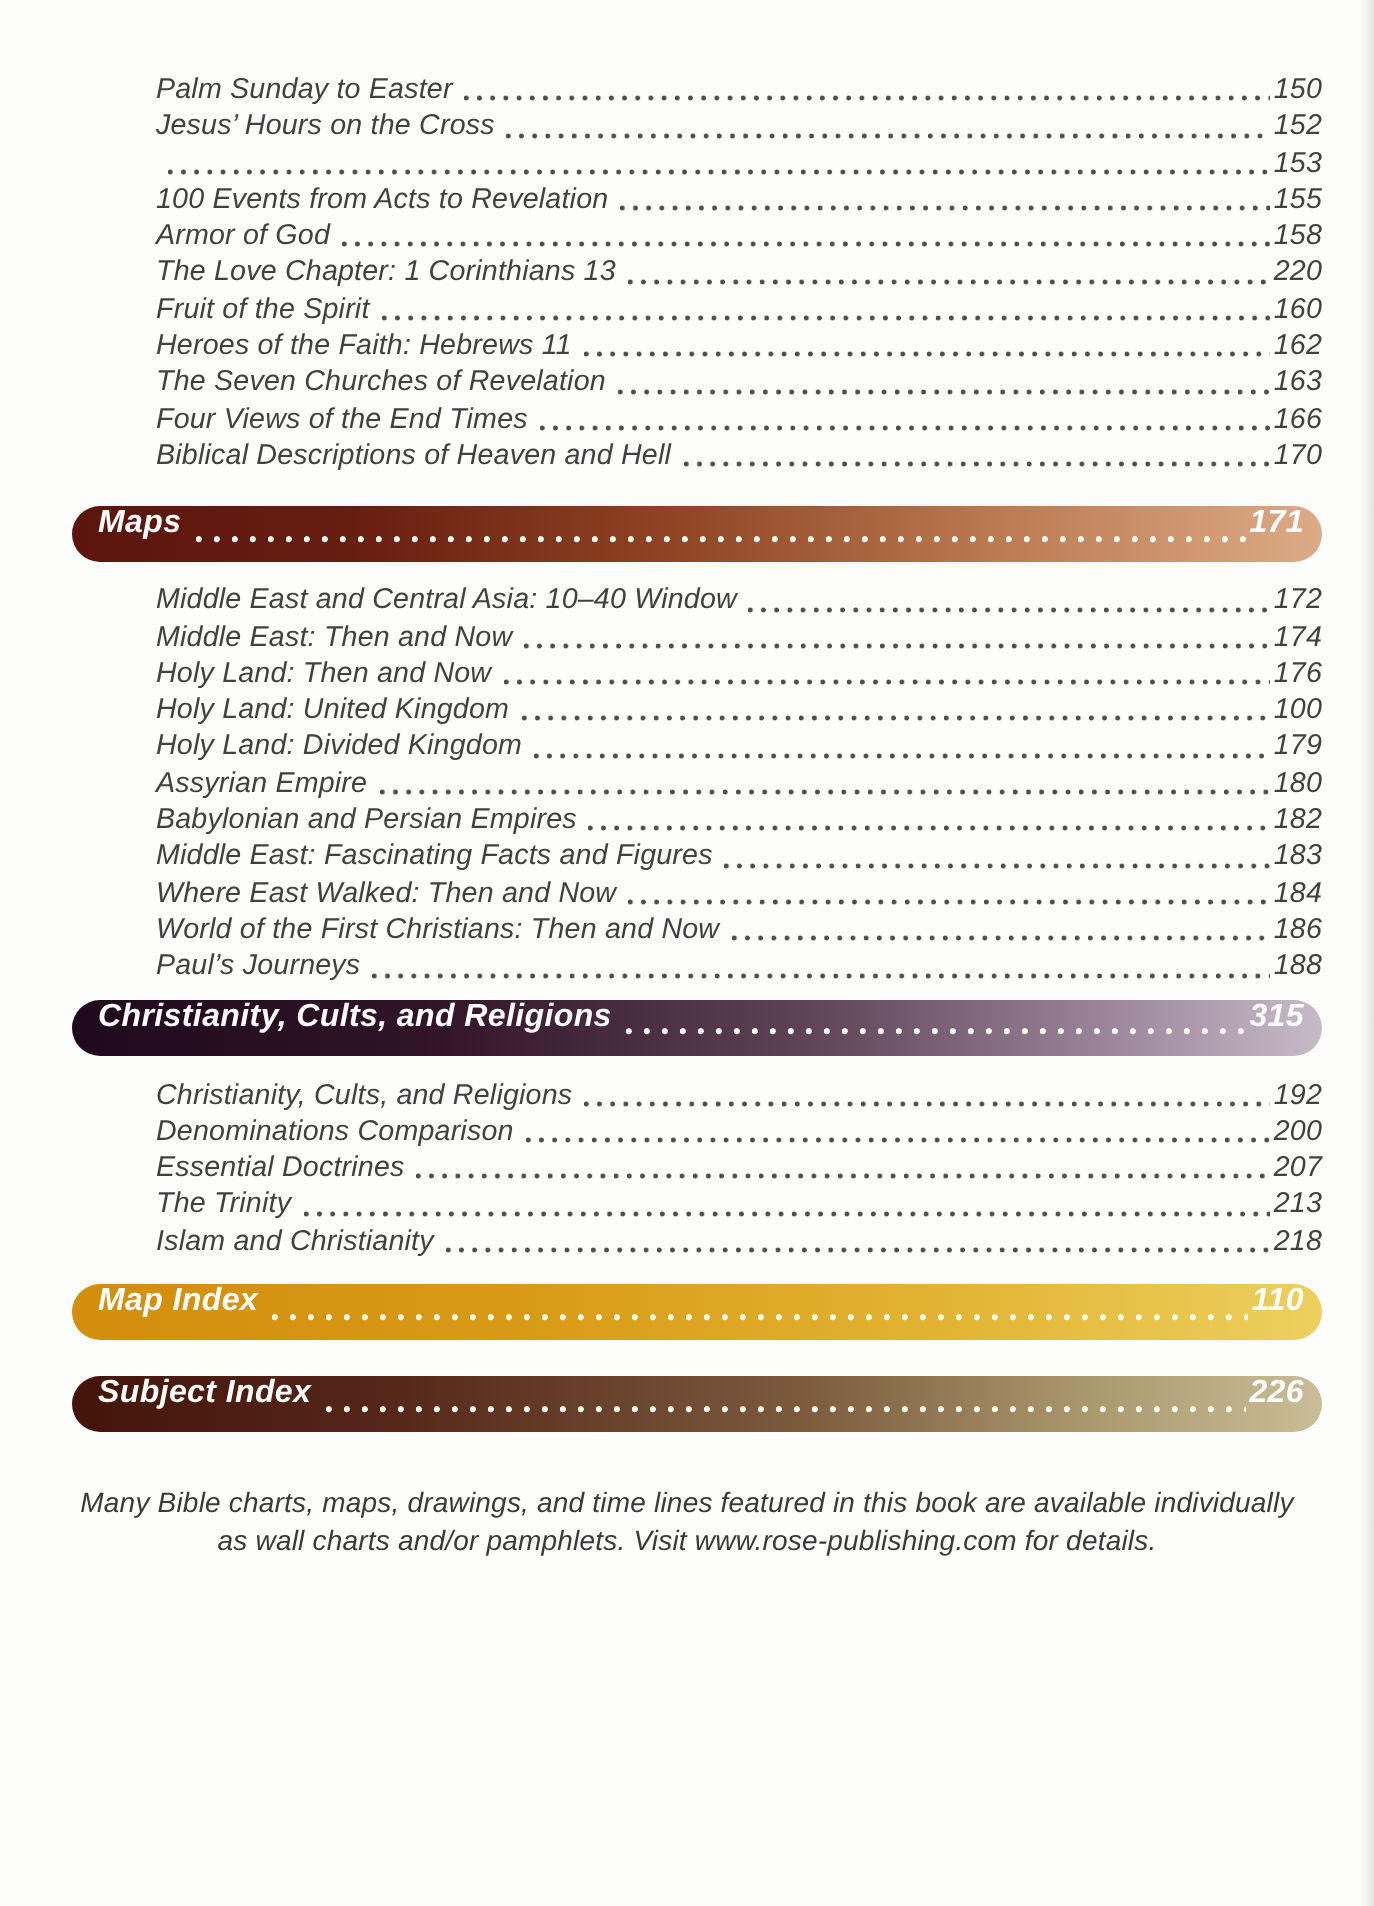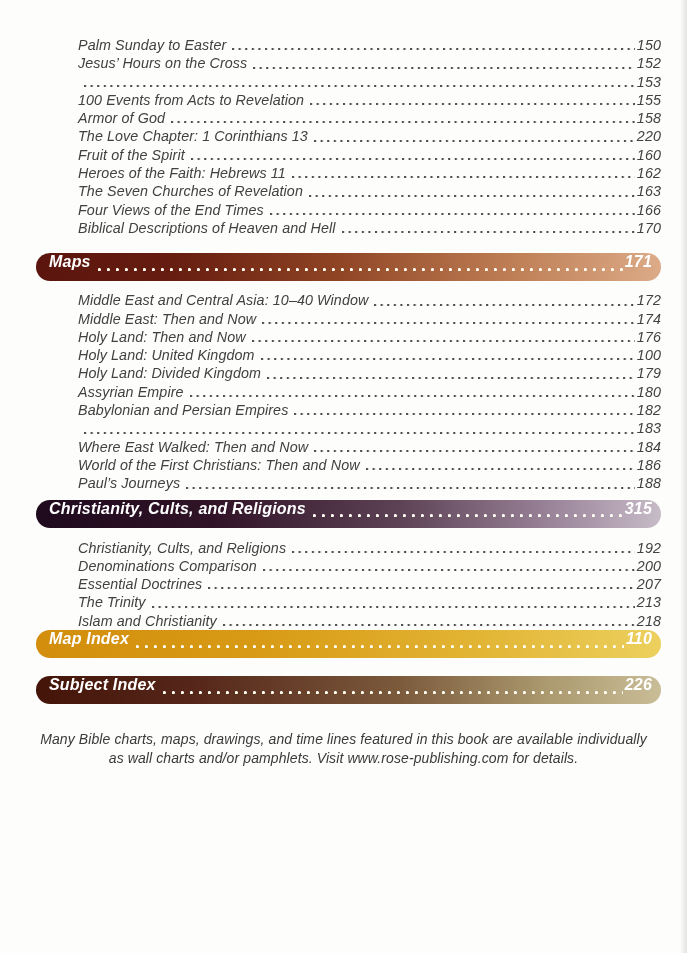--- a/index.html
+++ b/index.html
@@ -66,21 +66,21 @@
     margin: 6px 2px 0 7px;
     background-image: radial-gradient(circle at 1.4px 1.6px, #fffdf2 1.3px, rgba(0,0,0,0) 1.75px);
     background-size: 9px 5px;
     background-repeat: repeat-x;
     background-position: left center;
   }
   .band .band-num { flex: none; white-space: nowrap; padding-bottom: 1px; }
   
   .band-maps          { margin-top: 16px; }
   .band-christianity  { margin-top: 7px; }
-  .band-map-index     { margin-top: 0; }
+  .band-map-index     { margin-top: 12px; }
   .band-subject-index { margin-top: 18px; }
   .entries-after-band { margin-top: 10px; }
   .entries-christianity { margin-top: 11px; }
   
   .footer {
     margin-top: 26px;
     text-align: center;
     font-size: 14px;
     line-height: 18.6px;
     color: #3a3a3a;
@@ -183,20 +183,21 @@
           <span class="label">Assyrian Empire</span>
           <span class="leader"></span>
           <span class="num">180</span>
         </div>
         <div class="entry">
           <span class="label">Babylonian and Persian Empires</span>
           <span class="leader"></span>
           <span class="num">182</span>
         </div>
         <div class="entry">
+          <span class="label">Middle East: Fascinating Facts and Figures</span>
           <span class="leader"></span>
           <span class="num">183</span>
         </div>
         <div class="entry">
           <span class="label">Where East Walked: Then and Now</span>
           <span class="leader"></span>
           <span class="num">184</span>
         </div>
         <div class="entry">
           <span class="label">World of the First Christians: Then and Now</span>

